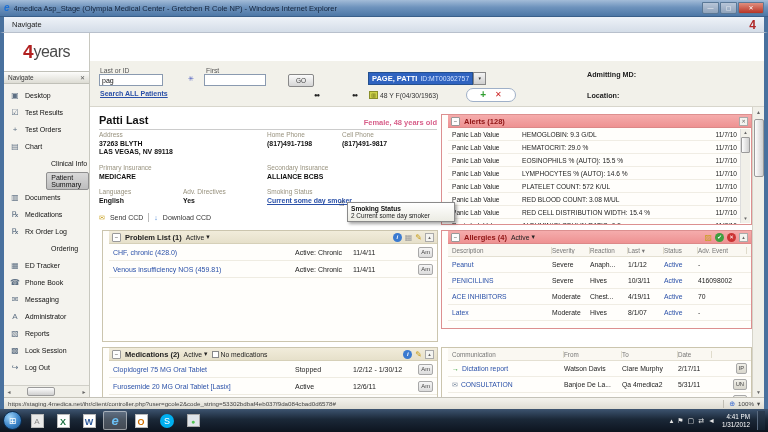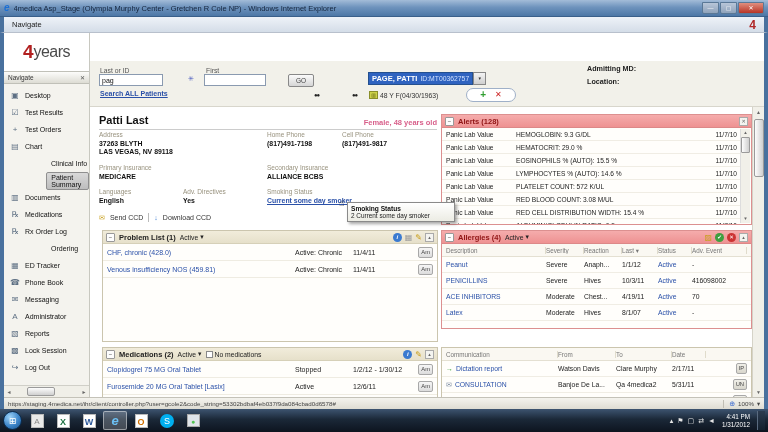--- a/index.html
+++ b/index.html
@@ -72,21 +72,21 @@
   .smoke-link{position:absolute;color:#2a50a8;text-decoration:underline;font-weight:bold;font-size:6.9px;}
   .tooltip{position:absolute;left:248px;top:88px;width:100px;background:linear-gradient(#ffffff,#ecece4);border:1px solid #8a8a8a;box-shadow:2px 2px 3px rgba(0,0,0,.35);padding:2px 3px;z-index:5;}
   .tt-title{font-weight:bold;font-size:6.6px;color:#111;}
   .tt-body{font-size:6.4px;color:#222;}
   .cursor{position:absolute;left:240px;top:84px;font-size:9px;z-index:6;color:#111;}
   .ccd-row{position:absolute;left:0;top:99px;display:flex;align-items:center;gap:5px;font-size:7px;color:#333;}
   .ccd-ico{color:#c8a020;font-size:7px;}
   .ccd-dl{color:#3a7ad0;font-size:7px;}
   .vline{width:1px;height:9px;background:#bbb;}
   
-  .panel{position:absolute;border:1px solid #cbc5ae;background:#fffefb;box-sizing:border-box;overflow:hidden;}
+  .panel{position:absolute;border:1px solid #cbc5ae;background:#fffefb;box-sizing:border-box;overflow:hidden;padding-left:6px;}
   .panel.pink{border-color:#dc9090;}
   .phead{height:13px;display:flex;align-items:center;gap:4px;padding:0 3px;background:linear-gradient(#f1ecdb,#e6e0ca);border-bottom:1px solid #d6d0b8;font-size:7.5px;font-weight:bold;color:#222;box-sizing:border-box;}
   .panel.pink .phead{background:linear-gradient(#f5acac,#ee9292);border-bottom-color:#dc8888;color:#8f1414;}
   .collapse-box{width:9px;height:9px;background:#fdfdfd;border:1px solid #999;font-size:6px;line-height:7px;text-align:center;color:#444;box-sizing:border-box;border-radius:1px;font-weight:normal;flex:none;}
   .pfilter{font-weight:normal;font-size:6.8px;color:#222;display:flex;gap:2px;align-items:center;}
   .ph-icons{margin-left:auto;display:flex;gap:3px;align-items:center;}
   .ic-info{width:9px;height:9px;border-radius:50%;background:#3a7ad0;color:#fff;font-size:6px;line-height:9px;text-align:center;font-style:italic;font-weight:bold;}
   .ic-pencil{color:#c8a020;font-size:8px;font-weight:normal;}
   .ic-print{color:#9a9a9a;font-size:8px;font-weight:normal;}
   .ic-box{width:9px;height:9px;border:1px solid #aaa;background:#f4f4f0;font-size:5px;line-height:7px;text-align:center;color:#666;box-sizing:border-box;font-weight:normal;}
@@ -141,21 +141,21 @@
   .clock{text-align:right;color:#fff;font-size:6.3px;line-height:7.5px;margin:0 4px;}
   .show-desk{width:7px;height:19px;border-left:1px solid #5a6b80;background:linear-gradient(#2c3c50,#14202e);}
 </style>
 </head>
 <body>
 
 <div class="screen">
 
   <div class="titlebar">
     <span class="ie-ico">e</span>
-    <span class="win-title">4medica Asp_Stage (Olympia Murphy Center - Gretchen R Cole NP) - Windows Internet Explorer</span>
+    <span class="win-title">4medica Asp_Stage (Olympia Medical Center - Gretchen R Cole NP) - Windows Internet Explorer</span>
     <span class="win-btns">
       <span class="wbtn">—</span>
       <span class="wbtn">▢</span>
       <span class="wbtn cls">✕</span>
     </span>
   </div>
 
   <div class="menubar">
     <span>Navigate</span>
     <span class="brand-mini">4</span>
@@ -289,22 +289,22 @@
             <span class="banner-dd">▾</span>
           </span>
           <span class="chip" style="left:279px;top:30px;">
             <span class="chip-ico">▥</span>
             <span>48 Y F(04/30/1963)</span>
           </span>
           <span class="pill" style="left:376px;top:27px;">
             <span class="plus">+</span>
             <span class="x">✕</span>
           </span>
-          <span class="hdr-static" style="left:497px;top:3px;">Admitting MD:</span>
-          <span class="hdr-static" style="left:497px;top:16px;">Location:</span>
+          <span class="hdr-static" style="left:497px;top:9px;">Admitting MD:</span>
+          <span class="hdr-static" style="left:497px;top:30px;">Location:</span>
         </div>
 
         <div class="main-row">
           <div class="main">
 
             <div class="demo">
               <span class="demo-name">Patti Last</span>
               <span class="demo-sex">Female, 48 years old</span>
               <span class="demo-hr"></span>
               <span class="dlabel" style="left:0;top:17px;">Address</span>

